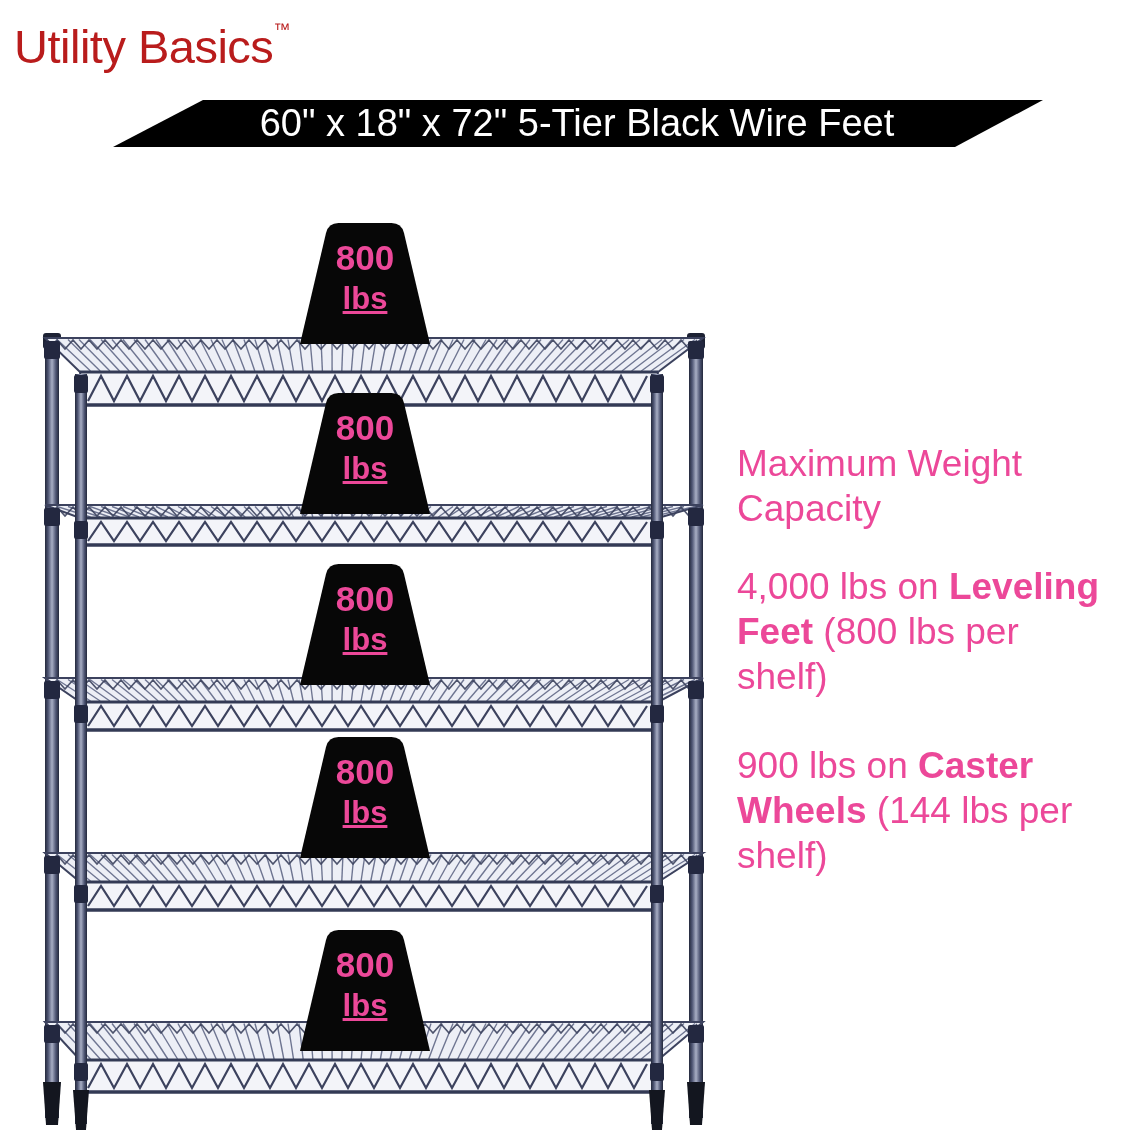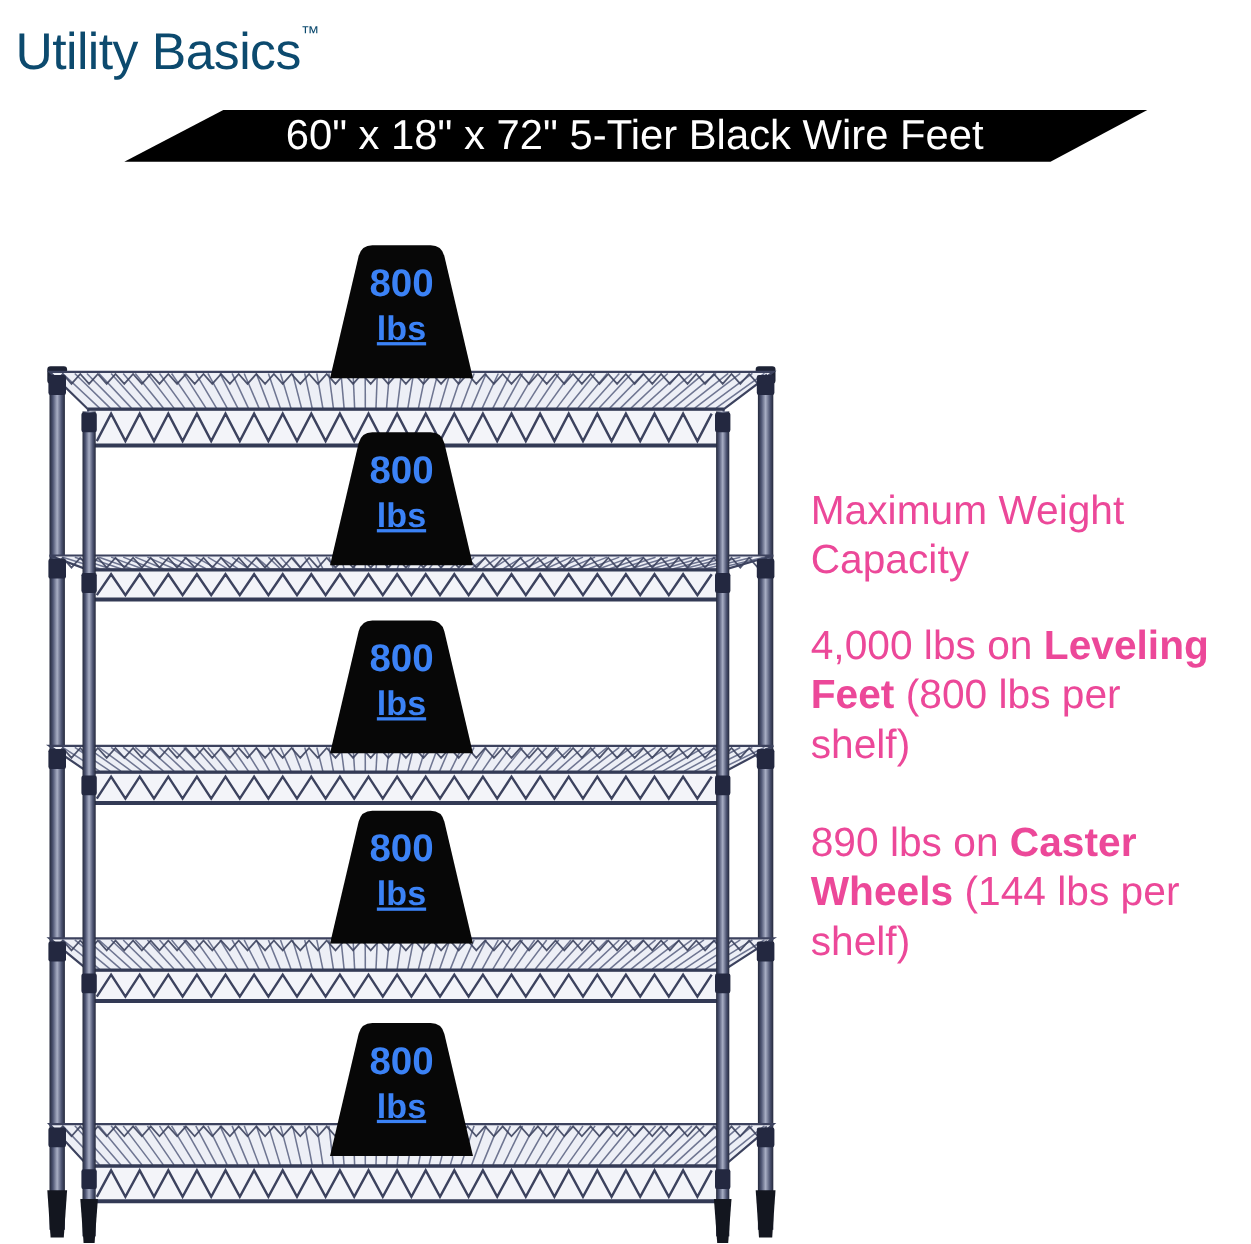--- a/index.html
+++ b/index.html
@@ -3,40 +3,40 @@
 <meta charset="utf-8">
 <style>
   html,body{margin:0;padding:0;}
   body{
     width:1137px;height:1131px;position:relative;background:#ffffff;
     font-family:"Liberation Sans",sans-serif;overflow:hidden;
   }
   
   .brand{
     position:absolute;left:14px;top:2px;font-size:47px;line-height:56px;
-    color:#0c4a6e;letter-spacing:-0.5px;z-index:4;
+    color:#b91c1c;letter-spacing:-0.5px;z-index:4;
   }
   .brand sup{font-size:17px;vertical-align:28px;letter-spacing:0;}
   
   #banner-svg{position:absolute;left:0;top:0;z-index:1;}
   .banner-text{
     position:absolute;left:177px;top:100px;width:800px;height:47px;
     line-height:47px;text-align:center;color:#ffffff;font-size:38px;
     font-weight:400;z-index:2;white-space:nowrap;
   }
   .banner-text b{font-weight:400;}
   
   #rack-svg{position:absolute;left:0;top:0;z-index:1;}
   
   .badge{position:absolute;left:298px;width:134px;height:122px;z-index:3;}
   .badge svg{position:absolute;left:0;top:0;}
   .badge .txt{
     position:absolute;left:0;top:0;width:134px;height:122px;
     display:flex;flex-direction:column;align-items:center;
-    padding-top:16px;box-sizing:border-box;color:#3b82f6;font-weight:700;
+    padding-top:16px;box-sizing:border-box;color:#ec4899;font-weight:700;
   }
   .badge .l1{font-size:35px;line-height:40px;}
   .badge .l2{font-size:31px;line-height:42px;text-decoration:underline;}
   
   .info{
     position:absolute;left:737px;top:441px;width:374px;z-index:2;
     color:#ec4899;font-size:37px;line-height:45px;font-weight:400;
   }
   .info p{margin:0;}
   .info p.gap1{margin-bottom:33px;}
@@ -480,14 +480,14 @@
   </svg>
   <div class="txt">
     <span class="l1">800</span>
     <span class="l2">lbs</span>
   </div>
 </div>
 
 <div class="info">
   <p class="gap1">Maximum Weight Capacity</p>
   <p class="gap2"><span>4,000 lbs on </span><b>Leveling Feet</b><span> (800 lbs per shelf)</span></p>
-  <p><span>890 lbs on </span><b>Caster Wheels</b><span> (144 lbs per shelf)</span></p>
+  <p><span>900 lbs on </span><b>Caster Wheels</b><span> (144 lbs per shelf)</span></p>
 </div>
 
 </body></html>

